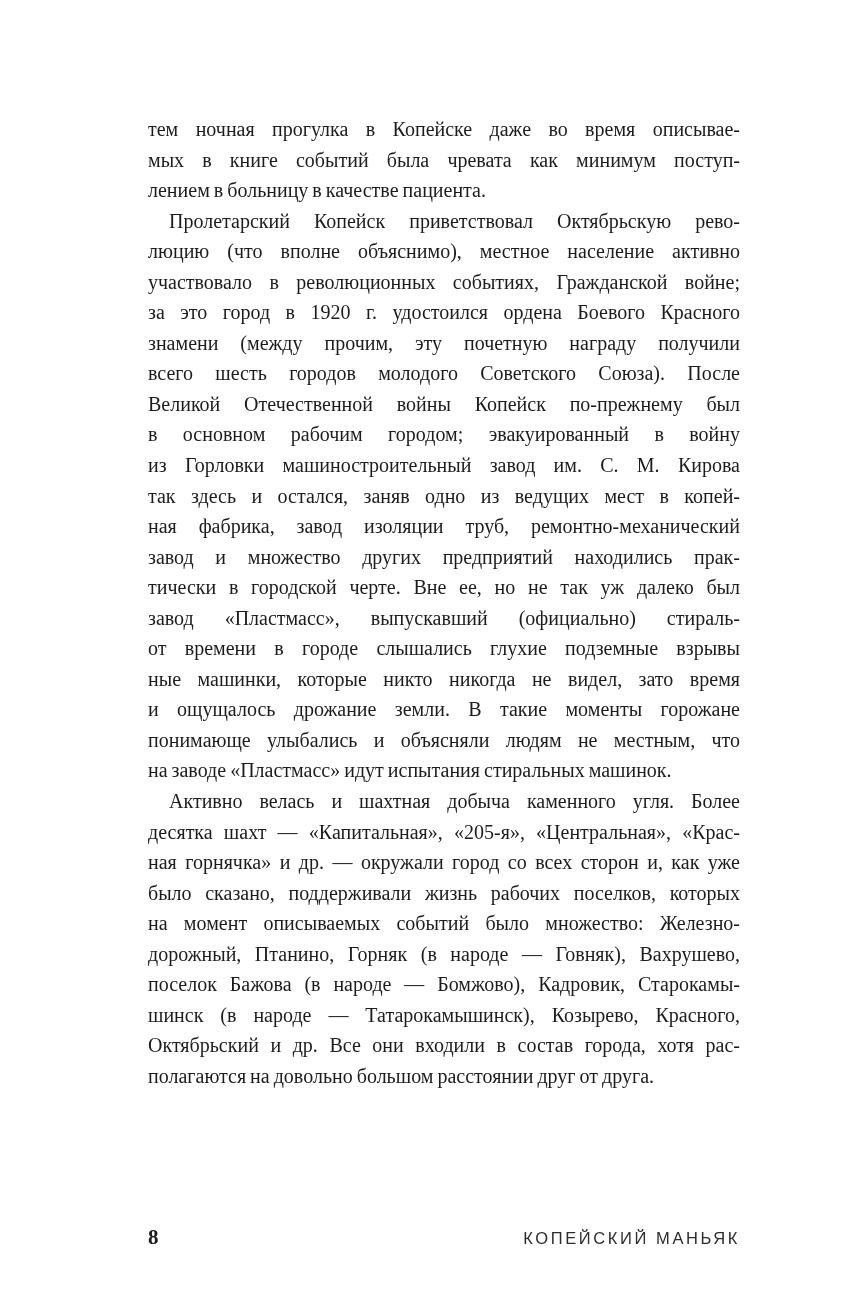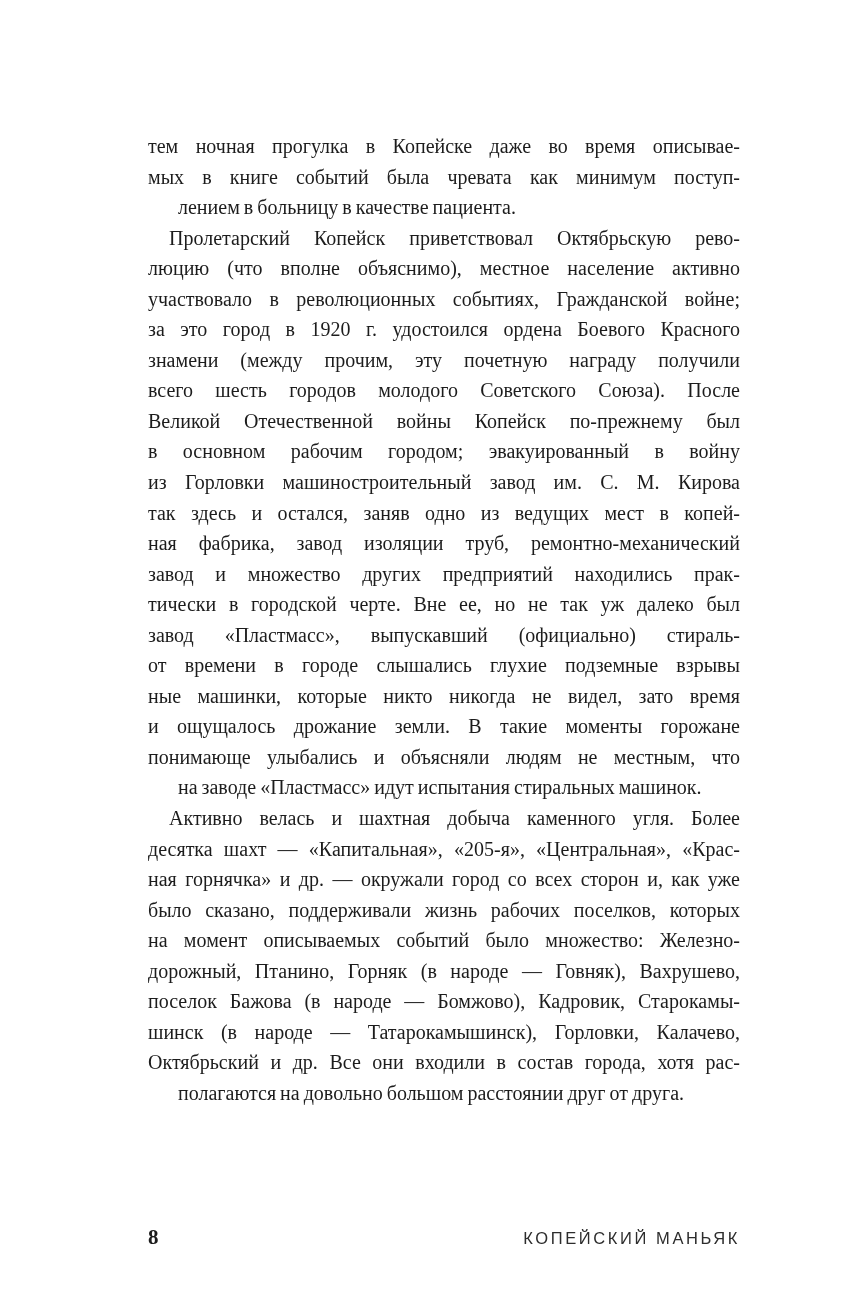--- a/index.html
+++ b/index.html
@@ -11,37 +11,36 @@
     position: relative;
     width: 862px;
     height: 1299px;
     background: var(--page-bg, #ffffff);
     font-family: "Liberation Serif", "DejaVu Serif", serif;
     overflow: hidden;
   }
   .text-block {
     position: absolute;
     left: 148px;
-    top: 131px;
+    top: 114px;
     width: 592px;
     font-size: 20px;
     line-height: 30.55px;
     color: var(--text-color, #1c1c1c);
     word-spacing: -1px;
   }
   .paragraph {
     margin: 0;
   }
   .line {
     text-align: justify;
     text-align-last: justify;
   }
   .line.last-line {
     text-align-last: left;
-    margin-left: 30px;
   }
   .line.first-indent {
     padding-left: 21px;
   }
   .page-footer {
     position: absolute;
     left: 148px;
     top: 1181px;
     width: 592px;
     display: flex;
@@ -95,21 +94,21 @@
         <div class="line last-line">на заводе «Пластмасс» идут испытания стиральных машинок.</div>
       </div>
       <div class="paragraph">
         <div class="line first-indent">Активно велась и шахтная добыча каменного угля. Более</div>
         <div class="line">десятка шахт — «Капитальная», «205-я», «Центральная», «Крас-</div>
         <div class="line">ная горнячка» и др. — окружали город со всех сторон и, как уже</div>
         <div class="line">было сказано, поддерживали жизнь рабочих поселков, которых</div>
         <div class="line">на момент описываемых событий было множество: Железно-</div>
         <div class="line">дорожный, Птанино, Горняк (в народе — Говняк), Вахрушево,</div>
         <div class="line">поселок Бажова (в народе — Бомжово), Кадровик, Старокамы-</div>
-        <div class="line">шинск (в народе — Татарокамышинск), Горловки, Калачево,</div>
+        <div class="line">шинск (в народе — Татарокамышинск), Козырево, Красного,</div>
         <div class="line">Октябрьский и др. Все они входили в состав города, хотя рас-</div>
         <div class="line last-line">полагаются на довольно большом расстоянии друг от друга.</div>
       </div>
     </main>
   <footer class="page-footer">
     <span class="page-number">8</span>
     <span class="running-title">КОПЕЙСКИЙ МАНЬЯК</span>
   </footer>
 </div>
 

